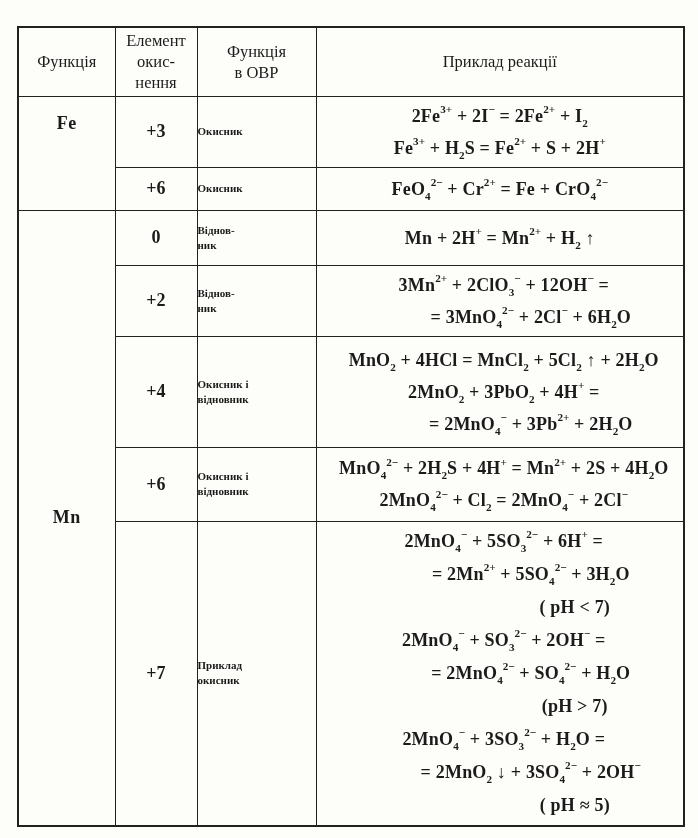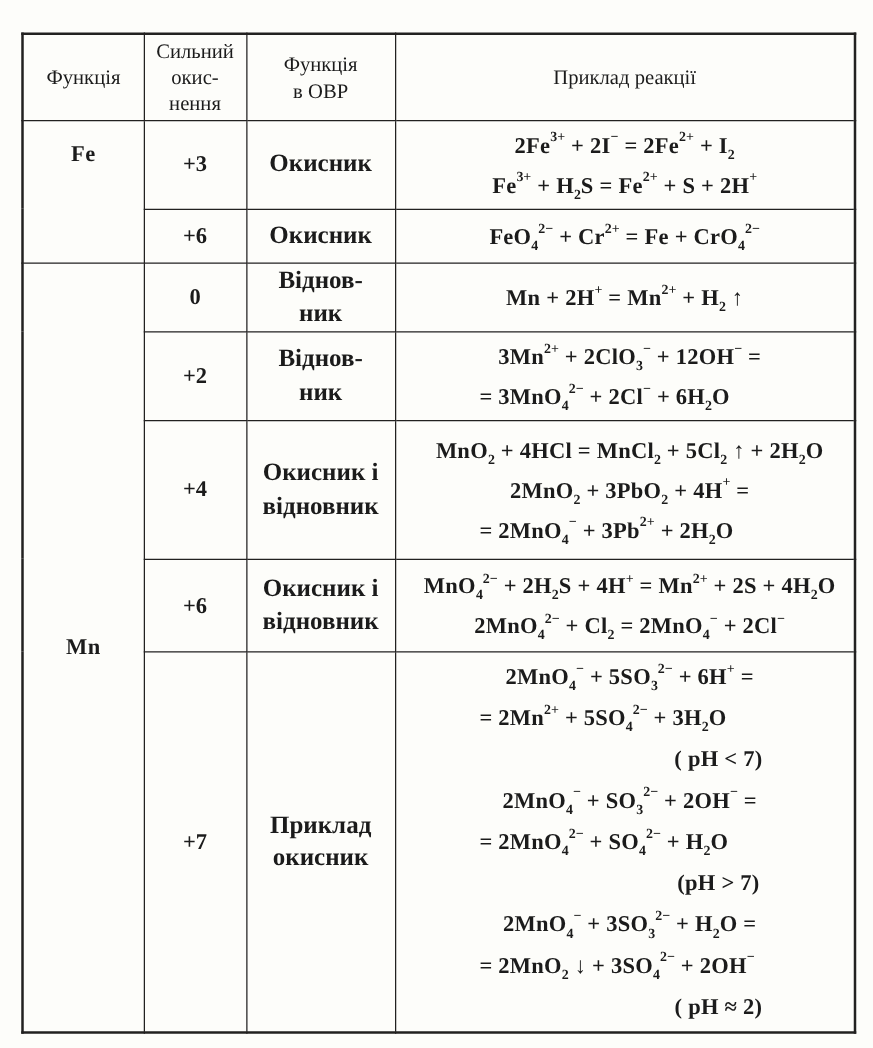--- a/index.html
+++ b/index.html
@@ -44,42 +44,41 @@
   }
   td.el.top { vertical-align: top; padding-top: 16px; }
   td.el.mid { vertical-align: middle; }
 
   td.state {
     font-size: 18px;
     text-align: center;
     vertical-align: middle;
   }
   td.role {
-    font-size: 20px;
-    text-align: center;
+    font-size: 11px;
     vertical-align: middle;
     line-height: 1.32;
   }
   td.role .ln { display: block; }
 
   td.rx {
     font-size: 18px;
     vertical-align: middle;
     padding: 3px 5px;
   }
   .rx-line {
     display: block;
     line-height: 32px;
     white-space: nowrap;
     letter-spacing: 0.2px;
   }
   td.rx.tall .rx-line { line-height: 33px; }
   .l-center { text-align: center; }
   .l-left   { text-align: center; padding-left: 8px; }
-  .l-eq     { text-align: left; padding-left: 62px; }
+  .l-eq     { text-align: center; padding-left: 62px; }
   .l-ph     { text-align: center; padding-left: 150px; }
 
   sup, sub {
     font-size: 0.62em;
     letter-spacing: 0;
     line-height: 0;
   }
   sup { position: relative; top: -0.12em; }
   sub { position: relative; top: 0.08em; }
 </style>
@@ -94,21 +93,21 @@
       <col style="width:119px">
       <col style="width:368px">
     </colgroup>
 
     <tbody>
         <tr style="height:69px">
       <th class="hdr">
         <span class="ln">Функція</span>
       </th>
       <th class="hdr">
-        <span class="ln">Сильний</span>
+        <span class="ln">Елемент</span>
         <span class="ln">окис-</span>
         <span class="ln">нення</span>
       </th>
       <th class="hdr">
         <span class="ln">Функція</span>
         <span class="ln">в ОВР</span>
       </th>
       <th class="hdr">
         <span class="ln">Приклад реакції</span>
       </th>
@@ -194,18 +193,18 @@
       </td>
       <td class="rx tall">
         <span class="rx-line l-left">2MnO<sub>4</sub><sup>−</sup> + 5SO<sub>3</sub><sup>2−</sup> + 6H<sup>+</sup> =</span>
         <span class="rx-line l-eq">= 2Mn<sup>2+</sup> + 5SO<sub>4</sub><sup>2−</sup> + 3H<sub>2</sub>O</span>
         <span class="rx-line l-ph">( pH &lt; 7)</span>
         <span class="rx-line l-left">2MnO<sub>4</sub><sup>−</sup> + SO<sub>3</sub><sup>2−</sup> + 2OH<sup>−</sup> =</span>
         <span class="rx-line l-eq">= 2MnO<sub>4</sub><sup>2−</sup> + SO<sub>4</sub><sup>2−</sup> + H<sub>2</sub>O</span>
         <span class="rx-line l-ph">(pH &gt; 7)</span>
         <span class="rx-line l-left">2MnO<sub>4</sub><sup>−</sup> + 3SO<sub>3</sub><sup>2−</sup> + H<sub>2</sub>O =</span>
         <span class="rx-line l-eq">= 2MnO<sub>2</sub> ↓ + 3SO<sub>4</sub><sup>2−</sup> + 2OH<sup>−</sup></span>
-        <span class="rx-line l-ph">( pH ≈ 2)</span>
+        <span class="rx-line l-ph">( pH ≈ 5)</span>
       </td>
     </tr>
   </tbody>
     </table>
 </div>
 
 </body></html>

